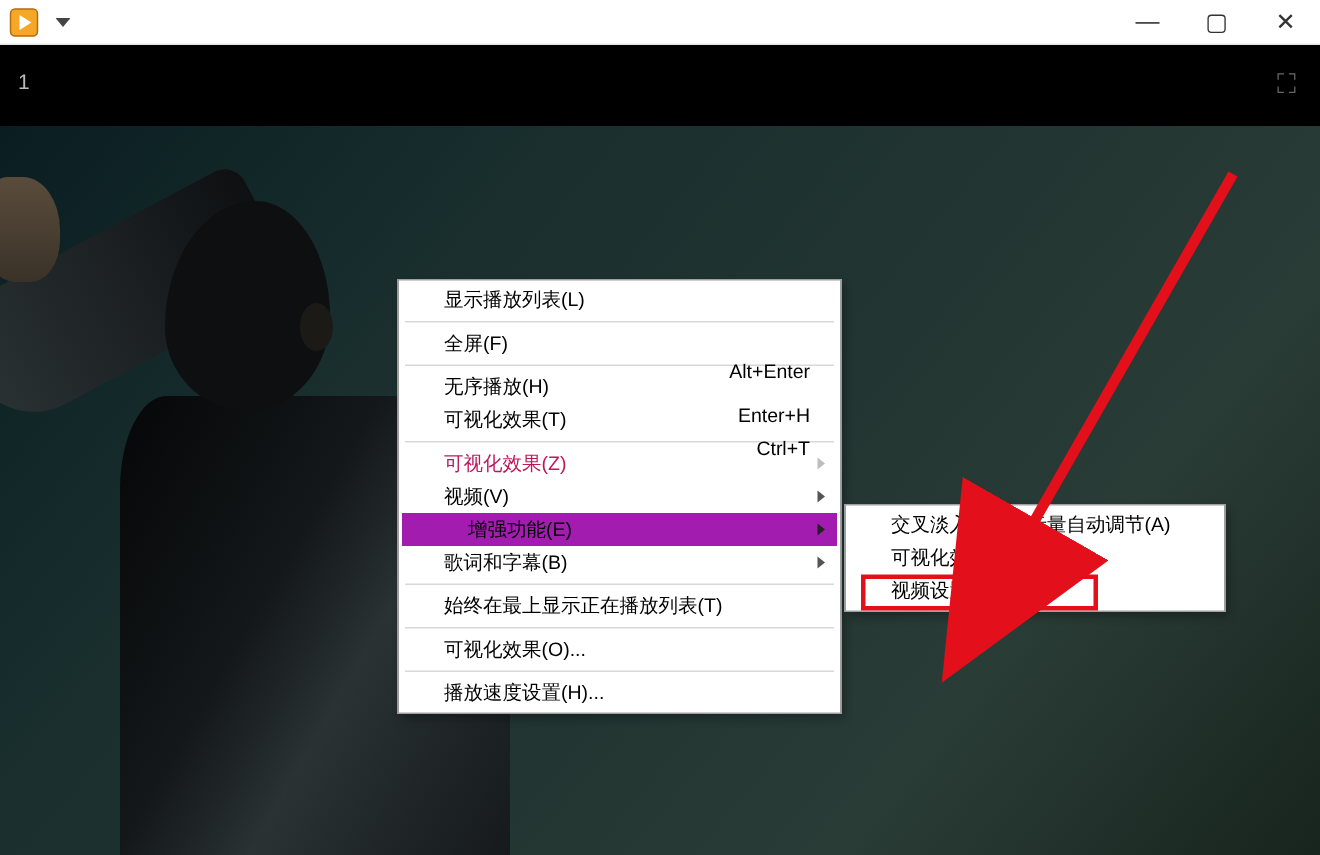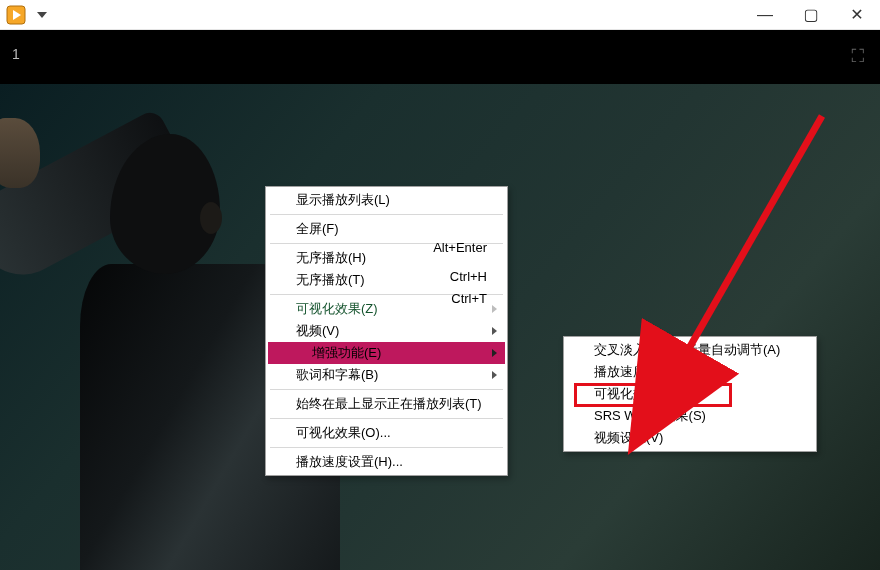--- a/index.html
+++ b/index.html
@@ -23,26 +23,26 @@
   .figure-ear { position: absolute; left: 200px; top: 118px; width: 22px; height: 32px; background: #1c1a17; border-radius: 50%; }
   .figure-torso { position: absolute; left: 80px; top: 180px; width: 260px; height: 310px; background: linear-gradient(120deg, #050607 0%, #14181a 40%, #2a3234 60%, #15191b 100%); border-radius: 12% 30% 0 0 / 20% 40% 0 0; }
   .figure-arm { position: absolute; left: -30px; top: 70px; width: 220px; height: 90px; background: linear-gradient(90deg, #2a3234 0%, #1a1e20 60%, #0e1012 100%); transform: rotate(-28deg); border-radius: 60px 20px 20px 60px; }
   .figure-hand { position: absolute; left: -10px; top: 34px; width: 50px; height: 70px; background: linear-gradient(180deg, #5a4c3c 0%, #3a3228 100%); border-radius: 30% 50% 40% 40%; }
   
   .ctxmenu { position: absolute; background: #fff; border: 1px solid #a0a0a0; box-shadow: 2px 3px 6px rgba(0,0,0,0.3); font-size: 13px; color: #000; padding: 2px; }
   .ctxmenu .item { height: 22px; display: flex; align-items: center; padding: 0 18px 0 28px; cursor: default; white-space: nowrap; position: relative; }
   .ctxmenu .item .label { flex: 1; }
   .ctxmenu .item .shortcut { color: #000; margin-left: 40px; margin-top: 36px; }
   .ctxmenu .item.has-sub::after { content: ""; position: absolute; right: 8px; top: 50%; transform: translateY(-50%); border-left: 5px solid #555; border-top: 4px solid transparent; border-bottom: 4px solid transparent; }
-  .ctxmenu .item.selected { background: #be185d; padding-left: 44px; }
+  .ctxmenu .item.selected { background: #a21caf; padding-left: 44px; }
   .ctxmenu .item.selected.has-sub::after { border-left-color: #222; }
-  .ctxmenu .item.disabled { color: #14532d; }
+  .ctxmenu .item.disabled { color: #be185d; }
   .ctxmenu .item.disabled.has-sub::after { border-left-color: #bdbdbd; }
   .ctxmenu .sep { height: 1px; background: #d8d8d8; margin: 3px 2px; }
-  .menu1 { left: 265px; top: 186px; width: 243px; }
+  .menu1 { left: 265px; top: 186px; width: 296px; }
   .menu2 { left: 563px; top: 336px; width: 254px; }
   
   .hi-box { position: absolute; border: 3px solid #e30f1a; pointer-events: none; }
   .hi-sub { left: 574px; top: 383px; width: 158px; height: 24px; }
   
   .arrow-svg { position: absolute; left: 0; top: 0; width: 880px; height: 570px; pointer-events: none; }
 </style>
 </head>
 <body>
 
@@ -87,24 +87,24 @@
         <span class="label">显示播放列表(L)</span>
       </div>
       <div class="sep"></div>
       <div class="item">
         <span class="label">全屏(F)</span>
         <span class="shortcut">Alt+Enter</span>
       </div>
       <div class="sep"></div>
       <div class="item">
         <span class="label">无序播放(H)</span>
-        <span class="shortcut">Ctrl+H</span>
+        <span class="shortcut">Enter+H</span>
       </div>
       <div class="item">
-        <span class="label">无序播放(T)</span>
+        <span class="label">可视化效果(T)</span>
         <span class="shortcut">Ctrl+T</span>
       </div>
       <div class="sep"></div>
       <div class="item has-sub disabled">
         <span class="label">可视化效果(Z)</span>
       </div>
       <div class="item has-sub">
         <span class="label">视频(V)</span>
       </div>
       <div class="item has-sub selected">
@@ -125,27 +125,21 @@
       <div class="item">
         <span class="label">播放速度设置(H)...</span>
       </div>
     </div>
 
   <div class="ctxmenu menu2" id="menu2">
       <div class="item">
         <span class="label">交叉淡入淡出和音量自动调节(A)</span>
       </div>
       <div class="item">
-        <span class="label">播放速度设置(L)</span>
-      </div>
-      <div class="item">
         <span class="label">可视化效果(Q)</span>
-      </div>
-      <div class="item">
-        <span class="label">SRS WOW 效果(S)</span>
       </div>
       <div class="item">
         <span class="label">视频设置(V)</span>
       </div>
     </div>
 
   <div class="hi-box hi-sub"></div>
 
   <svg class="arrow-svg">
     <defs>

